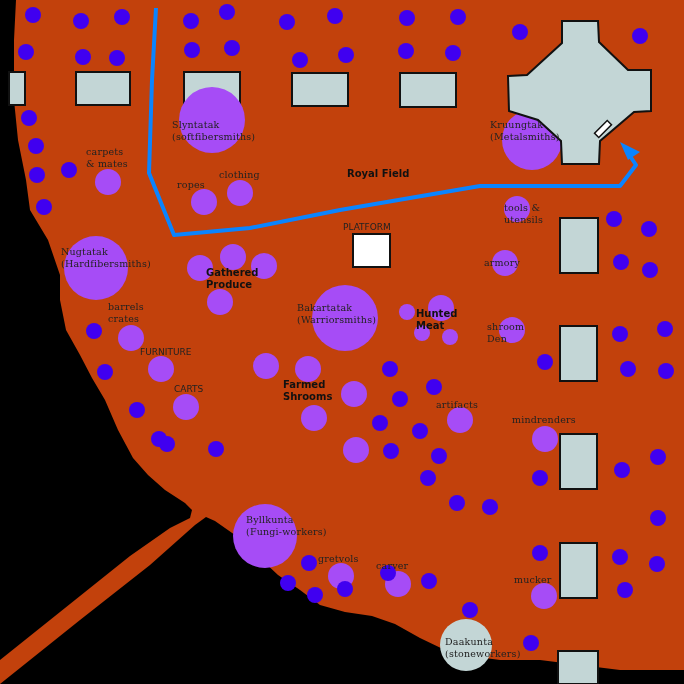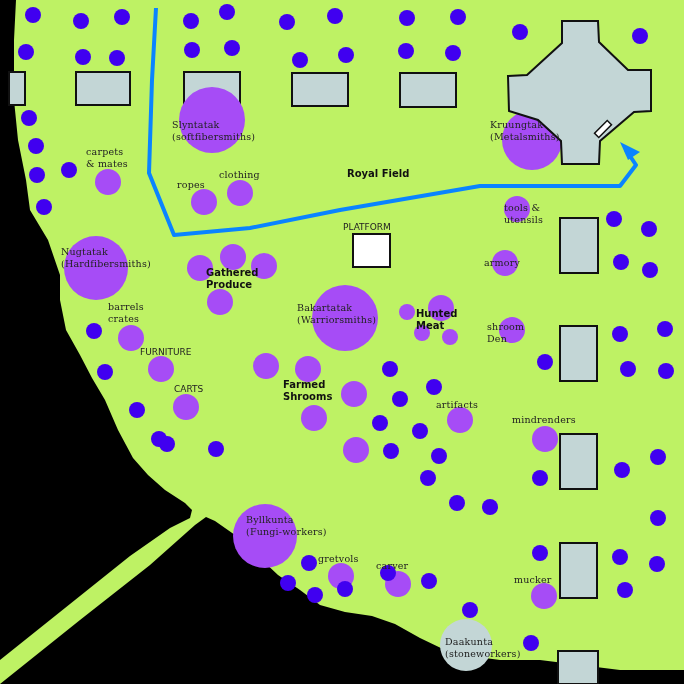--- a/index.html
+++ b/index.html
@@ -1,16 +1,16 @@
 <!DOCTYPE html>
 <html><head>
 <meta charset="utf-8">
 <style>
   html, body { margin:0; padding:0; background:#ffffff; }
-  #map-root { position:relative; width:684px; height:684px; overflow:hidden; background:#bef264; }
+  #map-root { position:relative; width:684px; height:684px; overflow:hidden; background:#c2410c; }
   svg { position:absolute; left:0; top:0; }
   .lbl { font-family:"DejaVu Serif", serif; fill:#222; font-size:9.5px; letter-spacing:0.2px; }
   .lbl-bold { font-family:"DejaVu Sans", sans-serif; fill:#111; font-size:10px; font-weight:bold; }
   .lbl-caps { font-family:"DejaVu Sans", sans-serif; fill:#222; font-size:9px; }
 </style>
 </head>
 <body>
 
 <div id="map-root">
   <svg id="map-svg" width="684" height="684" viewBox="0 0 684 684">

